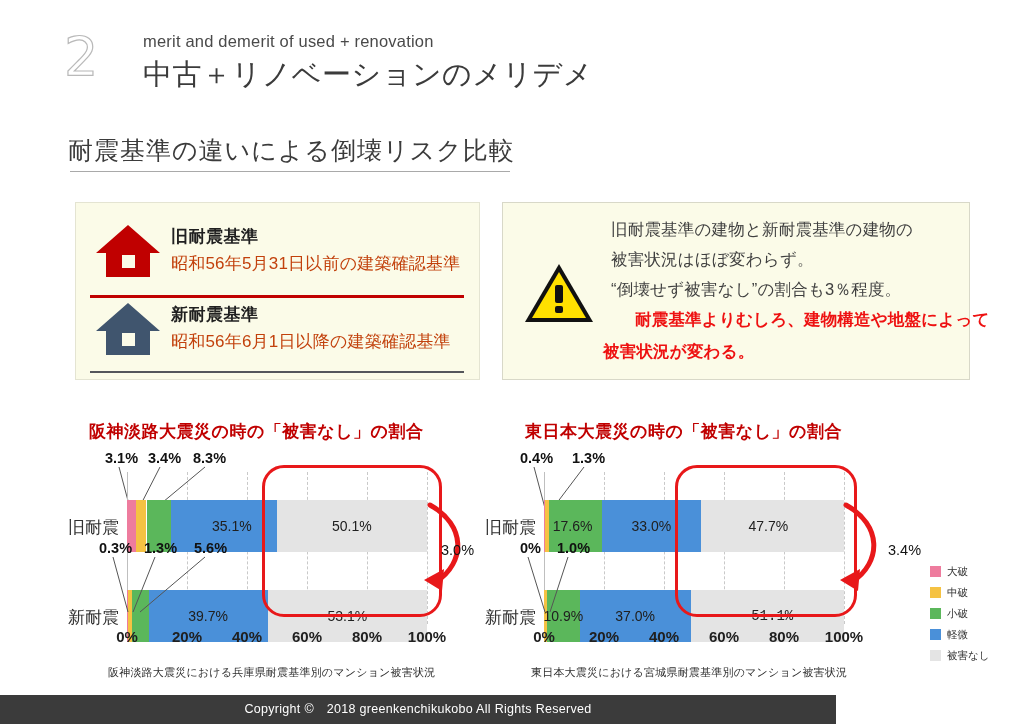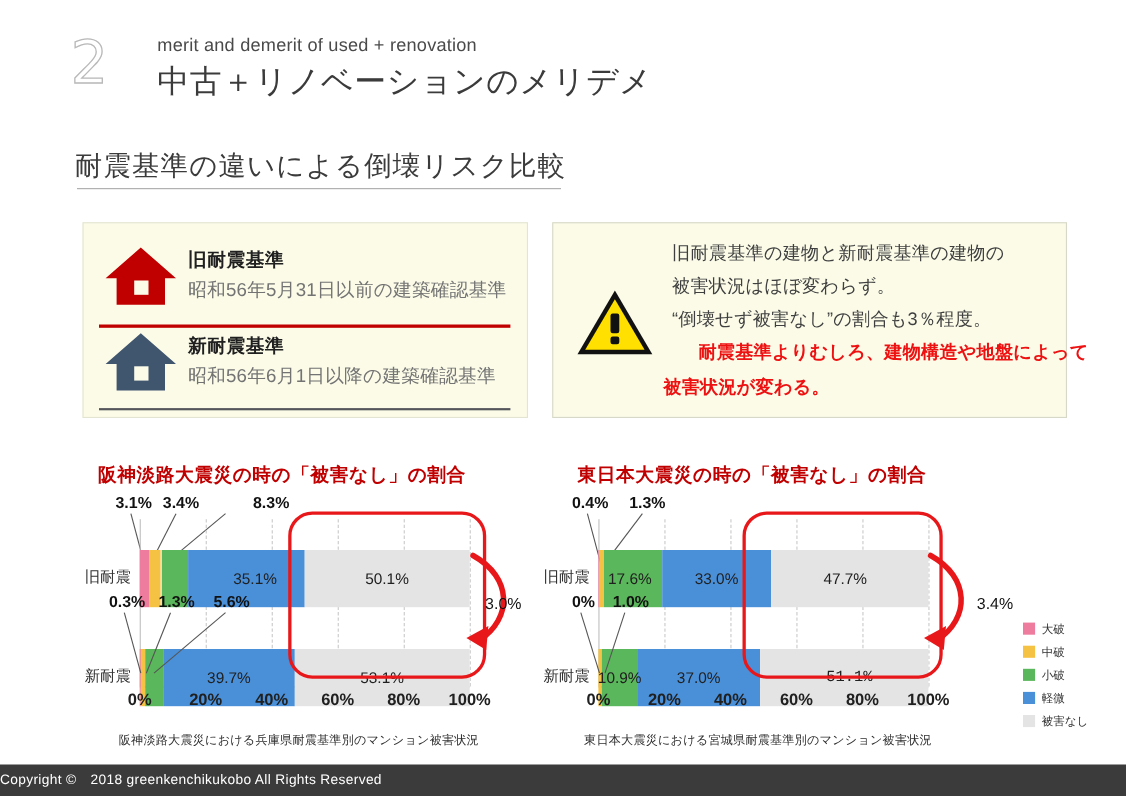--- a/index.html
+++ b/index.html
@@ -43,21 +43,21 @@
     border:1px solid #e4e4d2;
     box-sizing:border-box;
   }
   .std-row{position:absolute;left:0;width:100%;}
   .std-house{position:absolute;left:18px;width:68px;height:62px;}
   .std-name{
     position:absolute;left:95px;font-size:17px;font-weight:bold;color:#202020;
     letter-spacing:.5px;
   }
   .std-desc{
-    position:absolute;left:95px;font-size:17px;color:#737373;letter-spacing:.2px;
+    position:absolute;left:95px;font-size:17px;color:#c2410c;letter-spacing:.2px;
   }
   .std-underline{position:absolute;left:14px;width:374px;height:2.5px;}
   
   #panel-note{
     position:absolute;left:502px;top:202px;width:468px;height:178px;
     background:#fbfbe8;
     border:1px solid #d8d8c8;
     box-sizing:border-box;
   }
   #warn-icon{position:absolute;left:20px;top:58px;width:72px;height:64px;}
@@ -76,21 +76,21 @@
   .gridline{position:absolute;top:0;width:1px;border-left:1px dashed #c9c9c9;}
   .baseline{position:absolute;left:0;height:1px;background:#bfbfbf;}
   .bar{position:absolute;height:52px;}
   .seg{position:absolute;top:0;height:100%;}
   .seg-label{
     position:absolute;top:0;height:100%;
     display:flex;align-items:center;justify-content:center;
     font-size:14px;color:#202020;white-space:nowrap;
   }
   .ytick{
-    position:absolute;font-size:14px;color:#303030;white-space:nowrap;text-align:right;
+    position:absolute;font-size:17px;color:#303030;white-space:nowrap;text-align:right;
   }
   .xtick{
     position:absolute;font-size:15px;font-weight:bold;color:#202020;
     white-space:nowrap;transform:translateX(-50%);
   }
   .callout{
     position:absolute;font-size:14.5px;font-weight:bold;color:#111;white-space:nowrap;
   }
   .leader{position:absolute;overflow:visible;}
   .redbox{
@@ -103,23 +103,23 @@
   .caption{
     position:absolute;font-size:11px;color:#303030;white-space:nowrap;letter-spacing:.2px;
   }
   
   #legend{position:absolute;left:930px;top:562px;}
   .legend-row{display:flex;align-items:center;height:19px;margin-bottom:2px;}
   .legend-sw{width:11px;height:11px;margin-right:6px;flex:0 0 auto;}
   .legend-txt{font-size:10.5px;color:#303030;white-space:nowrap;}
   
   #footer{
-    position:absolute;left:0;bottom:0;width:1024px;height:29px;
+    position:absolute;left:0;bottom:0;width:836px;height:29px;
     background:#3b3b3b;
-    display:flex;align-items:center;
+    display:flex;align-items:center;justify-content:center;
   }
   #footer-text{font-size:12.5px;color:#ffffff;letter-spacing:.3px;}
 </style>
 </head>
 <body>
 
 <div id="slide-number">2</div>
 <div id="header-en">merit and demerit of used + renovation</div>
 <div id="header-jp">中古＋リノベーションのメリデメ</div>
 <div id="section-title">耐震基準の違いによる倒壊リスク比較</div>
@@ -161,21 +161,21 @@
   <div class="note-line red" style="top:106px;left:100px;margin-left:32px;">耐震基準よりむしろ、建物構造や地盤によって</div>
   <div class="note-line red" style="top:138px;left:100px;">被害状況が変わる。</div>
 </div>
 
 <div class="chart-title" style="left:89px;top:420px;">阪神淡路大震災の時の「被害なし」の割合</div>
 
 <div class="chart-area" style="left:55px;top:450px;width:420px;height:195px;">
 
   <div class="callout" style="left:50px;top:0px;">3.1%</div>
   <div class="callout" style="left:93px;top:0px;">3.4%</div>
-  <div class="callout" style="left:138px;top:0px;margin-left:37px;">8.3%</div>
+  <div class="callout" style="left:138px;top:0px;">8.3%</div>
 
   <svg class="leader" style="left:0;top:0;width:420px;height:195px;">
     <line x1="64" y1="17" x2="76" y2="62" stroke="#555" stroke-width="1"></line>
     <line x1="105" y1="17" x2="82" y2="62" stroke="#555" stroke-width="1"></line>
     <line x1="150" y1="17" x2="96" y2="62" stroke="#555" stroke-width="1"></line>
   </svg>
 
   <div class="plot" style="left:0;top:22px;width:420px;height:152px;">
     <div class="gridline" style="left:72px;height:152px;border-left-style:solid;border-left-color:#bfbfbf;"></div>
     <div class="gridline" style="left:132px;height:152px;"></div>

